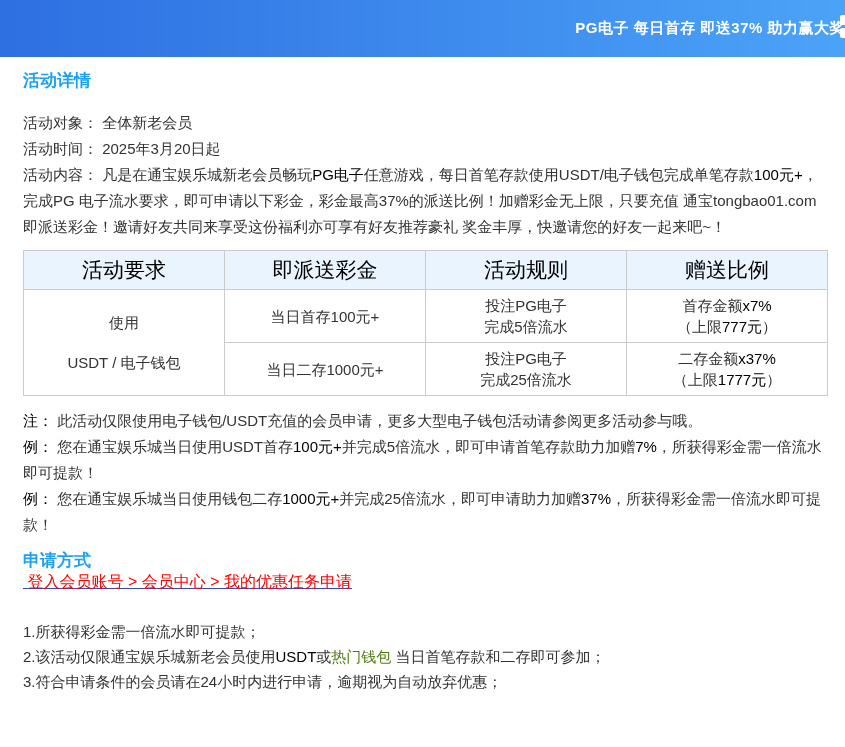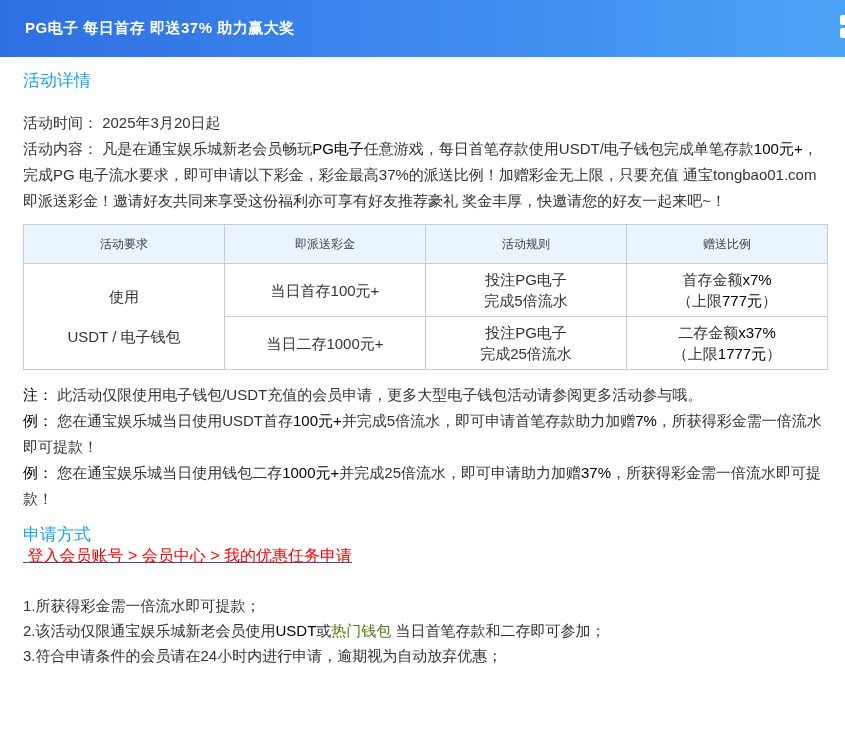--- a/index.html
+++ b/index.html
@@ -4,34 +4,34 @@
 <style>
   html,body{margin:0;padding:0;}
   body{
     width:845px;height:747px;overflow:hidden;background:#ffffff;
     font-family:"Liberation Sans","DejaVu Sans",sans-serif;
     color:#333;font-size:15px;
   }
   .banner{
     position:relative;height:57px;overflow:hidden;
     background:linear-gradient(90deg,#2e6fe2 0%,#4ba3f7 100%);
-    display:flex;align-items:center;
+    display:flex;align-items:center;justify-content:flex-end;
   }
   .banner-title{color:#fff;font-weight:bold;font-size:15px;margin-left:25px;letter-spacing:.5px;}
   .banner-partial{position:absolute;right:-6px;top:15px;}
   .banner-partial i{display:block;width:11px;height:10px;background:#fff;border-radius:2px;margin-bottom:3px;}
   .content{padding:0 17px 0 23px;}
-  h2{color:#1e9ff2;font-size:17px;font-weight:normal;margin:0;line-height:22px;}
+  h2{color:#1e9ff2;font-size:17px;font-weight:bold;margin:0;line-height:22px;}
   .h-details{margin-top:13px;}
   .para{margin-top:18px;line-height:26px;}
   .line{white-space:pre-wrap;}
   table.promo{border-collapse:collapse;width:805px;margin-top:10px;table-layout:fixed;}
   .promo th{
-    background:#e9f4fe;color:#404040;font-weight:normal;
-    border:1px solid #cbcbcb;height:36px;font-size:12px;
+    background:#e9f4fe;color:#000000;font-weight:normal;
+    border:1px solid #cbcbcb;height:36px;font-size:21px;
   }
   .promo td{
     border:1px solid #cbcbcb;text-align:center;vertical-align:middle;
     line-height:21px;padding:5px 2px;font-size:15px;
   }
   .promo td.pay{line-height:40px;}
   .notes{margin-top:12px;line-height:26px;}
   .c-red{color:#000000;}
   .c-redu{color:#4d7c0f;}
   .h-apply{margin-top:12px;}
@@ -52,20 +52,21 @@
       <i></i>
       <i></i>
     </span>
 </div>
 
 <div class="content">
 
   <h2 class="h-details">活动详情</h2>
 
   <div class="para">
+    <div class="line">活动对象： 全体新老会员</div>
     <div class="line">活动时间： 2025年3月20日起</div>
     <div class="line"><span>活动内容： 凡是在通宝娱乐城新老会员畅玩</span><span class="c-red">PG电子</span><span>任意游戏，每日首笔存款使用USDT/电子钱包完成单笔存款</span><span class="c-red">100元+</span><span>，完成PG 电子流水要求，即可申请以下彩金，彩金最高37%的派送比例！加赠彩金无上限，只要充值 通宝tongbao01.com 即派送彩金！邀请好友共同来享受这份福利亦可享有好友推荐豪礼 奖金丰厚，快邀请您的好友一起来吧~！</span></div>
   </div>
 
   <table class="promo">
     <thead>
       <tr>
         <th>活动要求</th>
         <th>即派送彩金</th>
         <th>活动规则</th>

